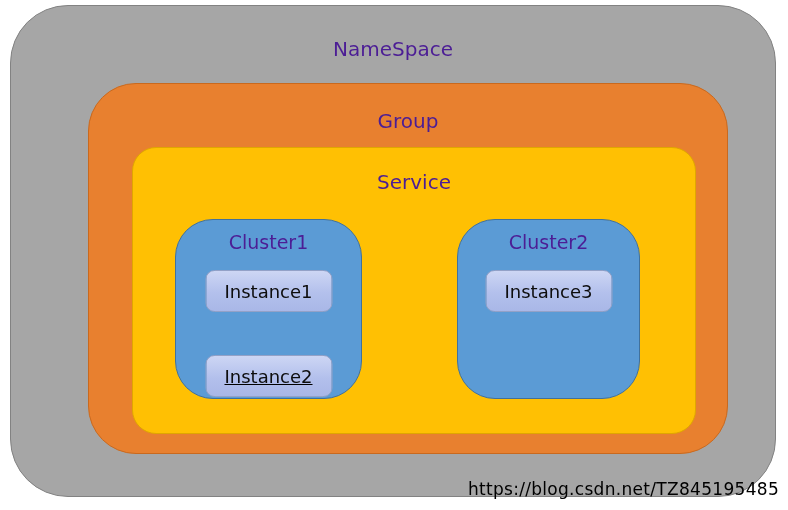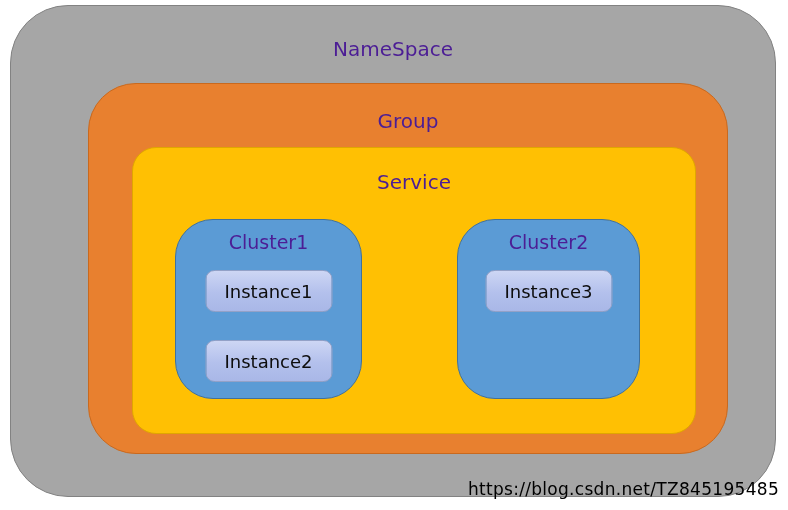--- a/index.html
+++ b/index.html
@@ -95,21 +95,21 @@
     height: 42px;
     background: linear-gradient(180deg, #cdd6f4 0%, #b3c0ec 55%, #a9b7e7 100%);
     border: 1.5px solid #93a1c7;
     border-radius: 9px;
     display: flex;
     align-items: center;
     justify-content: center;
     box-sizing: border-box;
   }
   .instance-top { top: 50px; }
-  .instance-bottom { top: 120px; }
+  .instance-bottom { top: 135px; text-decoration: underline; }
   .instance-label {
     font-size: 18px;
     color: #0d0d0d;
     white-space: nowrap;
   }
   
   .watermark {
     position: absolute;
     right: 9px;
     top: 479px;

